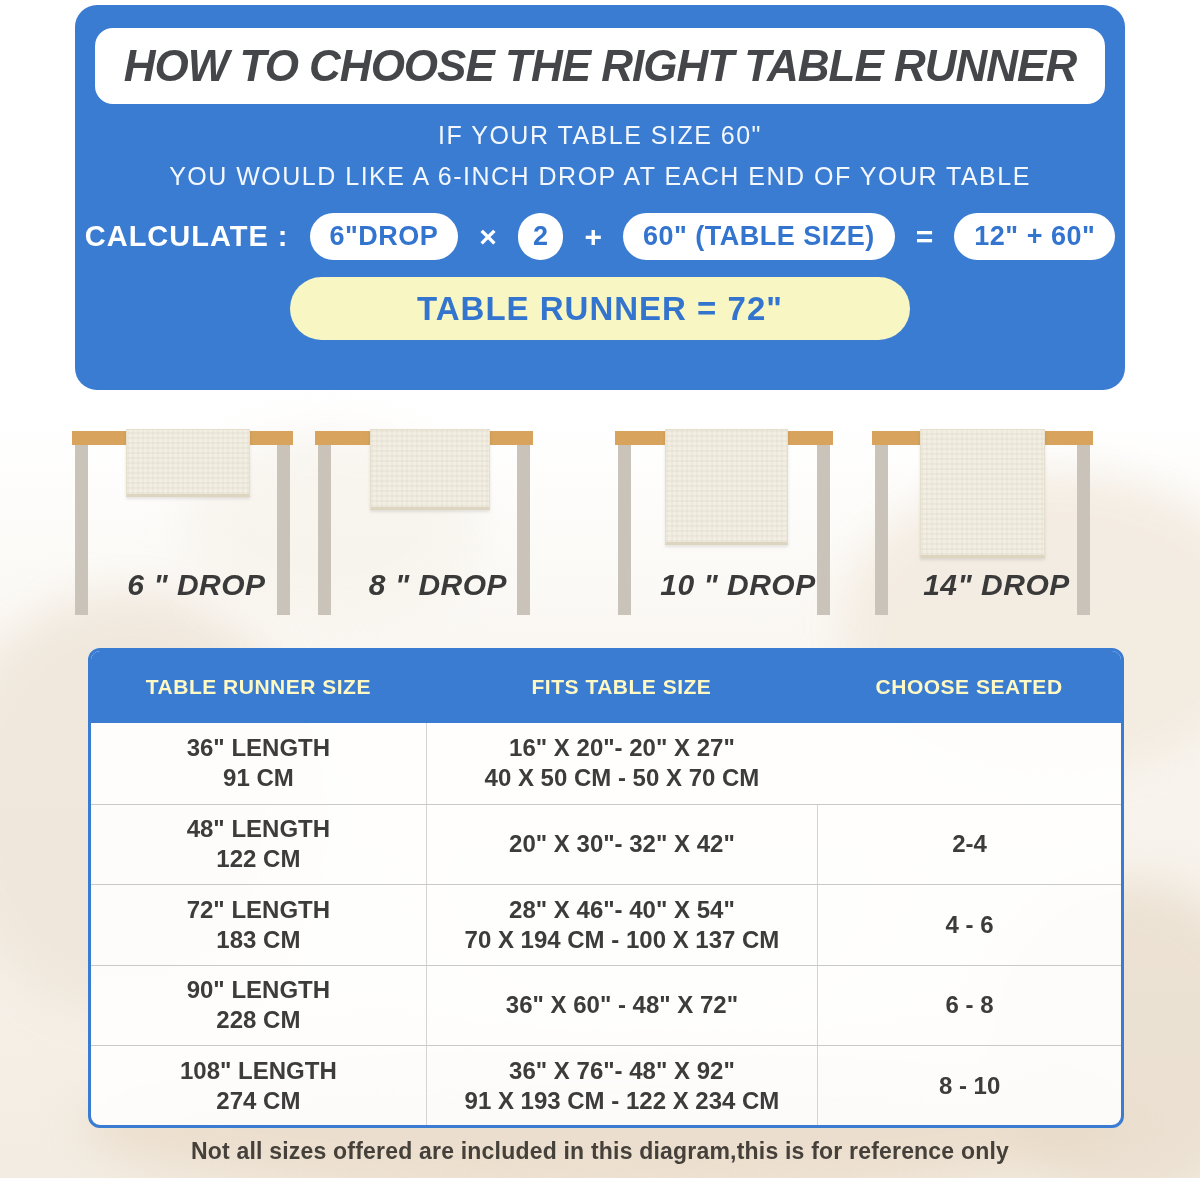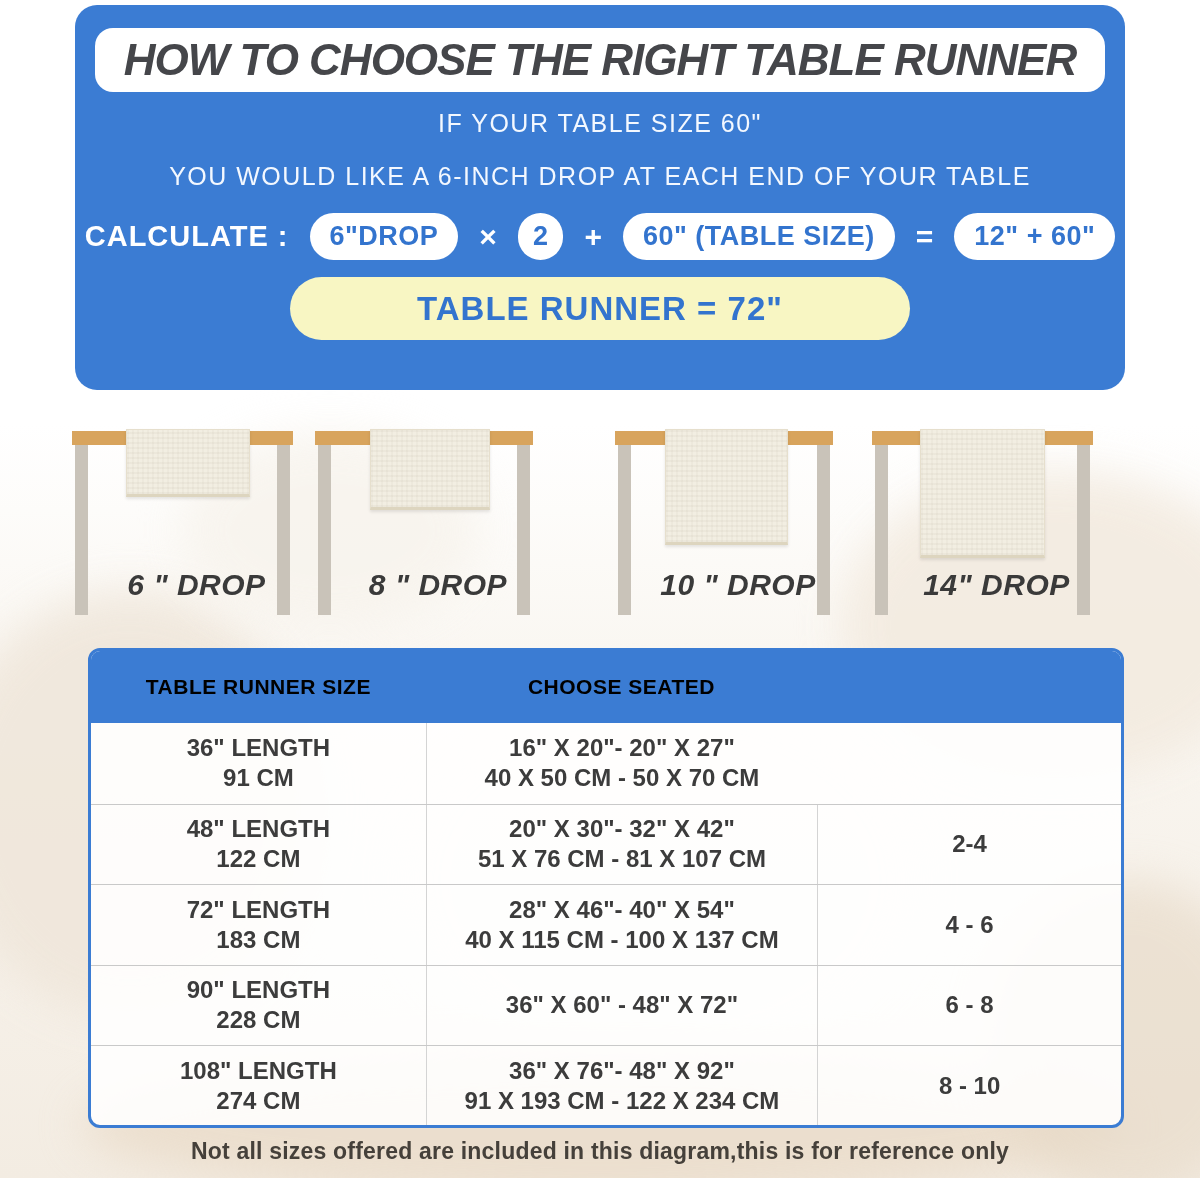--- a/index.html
+++ b/index.html
@@ -18,30 +18,30 @@
   .b5 { left:990px; top:880px; width:280px; height:320px; background:#e6d8c5; opacity:.6; }
   .b6 { left:180px; top:430px; width:300px; height:200px; background:#f7f3ec; opacity:.8; }
 
   
   .banner {
     position:absolute; left:75px; top:5px; width:1050px; height:385px;
     background:var(--blue); border-radius:22px; z-index:2;
     display:flex; flex-direction:column; align-items:center;
   }
   .title-box {
-    margin-top:23px; width:1010px; height:64px; background:#ffffff;
+    margin-top:23px; width:1010px; height:76px; background:#ffffff;
     border-radius:18px; display:flex; align-items:center; justify-content:center;
   }
   .title-text {
     font-size:44px; font-weight:bold; font-style:italic; letter-spacing:-1px;
     color:#45464a; white-space:nowrap;
   }
   .subtitle { color:#f3f8ff; font-size:25px; letter-spacing:1.5px; }
   .subtitle.s1 { margin-top:17px; }
-  .subtitle.s2 { margin-top:24px; }
+  .subtitle.s2 { margin-top:12px; }
   .calc-row {
     margin-top:22px; display:flex; align-items:center; justify-content:center; gap:21px;
   }
   .calc-label { color:#ffffff; font-size:29px; font-weight:bold; letter-spacing:1px; }
   .pill {
     background:#ffffff; border-radius:24px; height:47px;
     display:flex; align-items:center; justify-content:center;
     padding:0 20px; color:var(--blue-text); font-size:27px; font-weight:bold;
     white-space:nowrap; letter-spacing:.5px;
   }
@@ -84,21 +84,21 @@
   
   .size-card {
     position:absolute; left:88px; top:648px; width:1036px; height:480px; z-index:2;
     border:3px solid var(--blue); border-radius:12px; overflow:hidden;
     background:rgba(255,255,255,.88);
   }
   .grid-row { display:grid; grid-template-columns:32.5% 38% 29.5%; }
   .card-header { background:var(--blue); height:72px; align-items:center; }
   .card-header .hcell {
     display:flex; align-items:center; justify-content:center;
-    color:#000000; font-size:21px; font-weight:bold; letter-spacing:.5px;
+    color:#fef9c3; font-size:21px; font-weight:bold; letter-spacing:.5px;
   }
   .card-body .grid-row { height:80.5px; }
   .card-body .grid-row + .grid-row { border-top:1px solid #c9c9c9; }
   .cell {
     display:flex; flex-direction:column; align-items:center; justify-content:center;
     color:#3c3c3c; font-size:24px; font-weight:bold; line-height:1.25; text-align:center;
     white-space:nowrap;
   }
   .cell + .cell { border-left:1px solid #d4d4d4; }
 
@@ -163,20 +163,21 @@
   <div class="leg left"></div>
   <div class="leg right"></div>
   <div class="tabletop"></div>
   <div class="runner"></div>
   <div class="fig-label">14" DROP</div>
 </div>
 
 <div class="size-card">
   <div class="grid-row card-header">
     <div class="hcell">TABLE RUNNER SIZE</div>
+    <div class="hcell">FITS TABLE SIZE</div>
     <div class="hcell">CHOOSE SEATED</div>
   </div>
   <div class="card-body">
 
     <div class="grid-row">
       <div class="cell">
         <span>36" LENGTH</span>
         <span>91 CM</span>
       </div>
       <div class="cell">
@@ -185,33 +186,32 @@
       </div>
     </div>
 
     <div class="grid-row">
       <div class="cell">
         <span>48" LENGTH</span>
         <span>122 CM</span>
       </div>
       <div class="cell">
         <span>20" X 30"- 32" X 42"</span>
-        <span>51 X 76 CM - 81 X 107 CM</span>
       </div>
       <div class="cell">2-4</div>
     </div>
 
     <div class="grid-row">
       <div class="cell">
         <span>72" LENGTH</span>
         <span>183 CM</span>
       </div>
       <div class="cell">
         <span>28" X 46"- 40" X 54"</span>
-        <span>40 X 115 CM - 100 X 137 CM</span>
+        <span>70 X 194 CM - 100 X 137 CM</span>
       </div>
       <div class="cell">4 - 6</div>
     </div>
 
     <div class="grid-row">
       <div class="cell">
         <span>90" LENGTH</span>
         <span>228 CM</span>
       </div>
       <div class="cell">

